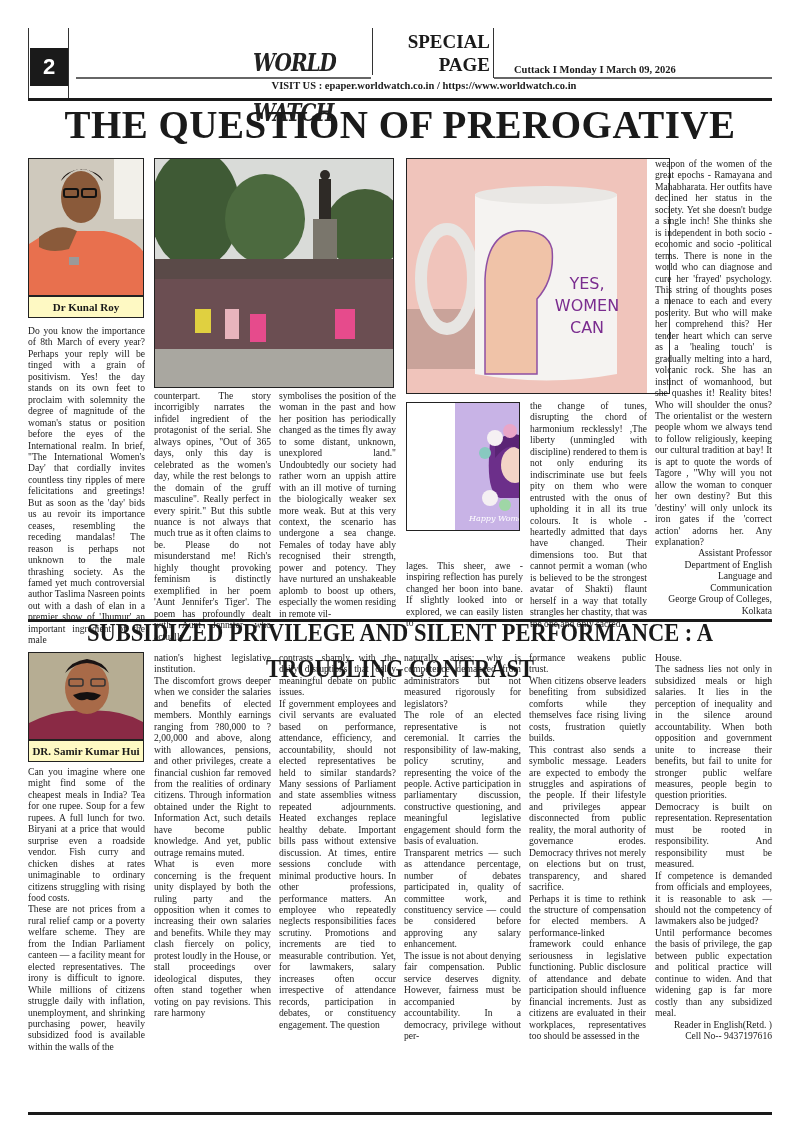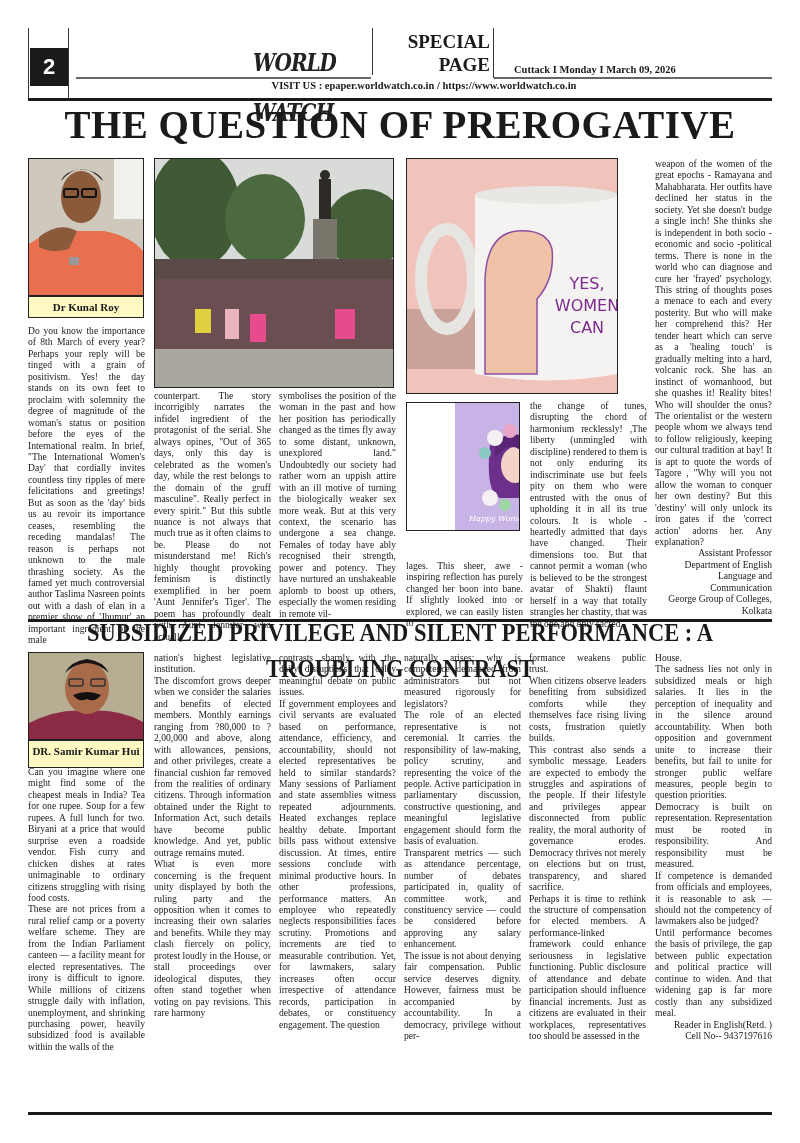--- a/index.html
+++ b/index.html
@@ -94,21 +94,21 @@
     <rect x="0" y="100" width="240" height="90" fill="#5a4a48"></rect>
     <rect x="0" y="120" width="240" height="70" fill="#6b4e52"></rect>
     <rect x="180" y="150" width="20" height="30" fill="#e64b8c"></rect>
     <rect x="95" y="155" width="16" height="28" fill="#e64b8c"></rect>
     <rect x="40" y="150" width="16" height="24" fill="#e0d040"></rect>
     <rect x="70" y="150" width="14" height="30" fill="#e8b4bc"></rect>
     <rect x="0" y="190" width="240" height="40" fill="#a9a7a0"></rect>
   </svg>
 </div>
 
-<div class="photo" style="left:406px; top:158px; width:212px; height:236px;">
+<div class="photo" style="left:406px; top:158px; width:264px; height:236px;">
   <svg width="240" height="236" viewBox="0 0 240 236">
     <rect width="240" height="236" fill="#f0c4bb"></rect>
     <rect y="150" width="100" height="60" fill="#c9a39a"></rect>
     <ellipse cx="40" cy="120" rx="26" ry="50" fill="none" stroke="#e7e5e2" stroke-width="12"></ellipse>
     <path d="M68,35 Q145,22 210,35 L210,215 Q140,228 68,215 Z" fill="#f5f3f1"></path>
     <ellipse cx="139" cy="36" rx="71" ry="9" fill="#e9e7e4"></ellipse>
     <path d="M78,215 L78,120 Q80,75 110,72 Q140,70 145,90 Q148,120 130,140 L130,215 Z" fill="#f0c3a8" stroke="#8e4fa3" stroke-width="1.5"></path>
     <text x="180" y="130" text-anchor="middle" font-family="DejaVu Sans, sans-serif" font-size="16" fill="#7a2c8f">YES,</text>
     <text x="180" y="152" text-anchor="middle" font-family="DejaVu Sans, sans-serif" font-size="16" fill="#7a2c8f">WOMEN</text>
     <text x="180" y="174" text-anchor="middle" font-family="DejaVu Sans, sans-serif" font-size="16" fill="#7a2c8f">CAN</text>
@@ -166,21 +166,21 @@
   <svg width="116" height="88" viewBox="0 0 116 88">
     <rect width="116" height="88" fill="#b6ad93"></rect>
     <path d="M0,88 L0,70 Q30,55 58,58 Q90,55 116,70 L116,88 Z" fill="#8a2a45"></path>
     <ellipse cx="58" cy="35" rx="22" ry="26" fill="#a86a48"></ellipse>
     <path d="M36,20 Q58,0 80,20 Q74,8 58,6 Q42,8 36,20 Z" fill="#1a1414"></path>
     <path d="M44,42 Q58,36 72,42 Q66,50 58,46 Q50,50 44,42 Z" fill="#141010"></path>
     <rect x="40" y="26" width="14" height="7" rx="2" fill="none" stroke="#333" stroke-width="1.5"></rect>
     <rect x="62" y="26" width="14" height="7" rx="2" fill="none" stroke="#333" stroke-width="1.5"></rect>
   </svg>
 </div>
-<div class="caption-box" style="left:28px; top:740px; width:116px; height:28px; line-height:20px;">
+<div class="caption-box" style="left:28px; top:740px; width:116px; height:22px; line-height:20px;">
   <span>DR. Samir Kumar Hui</span>
 </div>
 
 <div class="col" style="left:28px; top:766px; width:117px;">
   <p>Can you imagine where one might find some of the cheapest meals in India? Tea for one rupee. Soup for a few rupees. A full lunch for two. Biryani at a price that would surprise even a roadside vendor. Fish curry and chicken dishes at rates unimaginable to ordinary citizens struggling with rising food costs.</p>
   <p>These are not prices from a rural relief camp or a poverty welfare scheme. They are from the Indian Parliament canteen — a facility meant for elected representatives. The irony is difficult to ignore. While millions of citizens struggle daily with inflation, unemployment, and shrinking purchasing power, heavily subsidized food is available within the walls of the</p>
 </div>
 <div class="col" style="left:154px; top:652px; width:117px;">
   <p>nation's highest legislative institution.</p>
   <p>The discomfort grows deeper when we consider the salaries and benefits of elected members. Monthly earnings ranging from ?80,000 to ?2,00,000 and above, along with allowances, pensions, and other privileges, create a financial cushion far removed from the realities of ordinary citizens. Through information obtained under the Right to Information Act, such details have become public knowledge. And yet, public outrage remains muted.</p>

